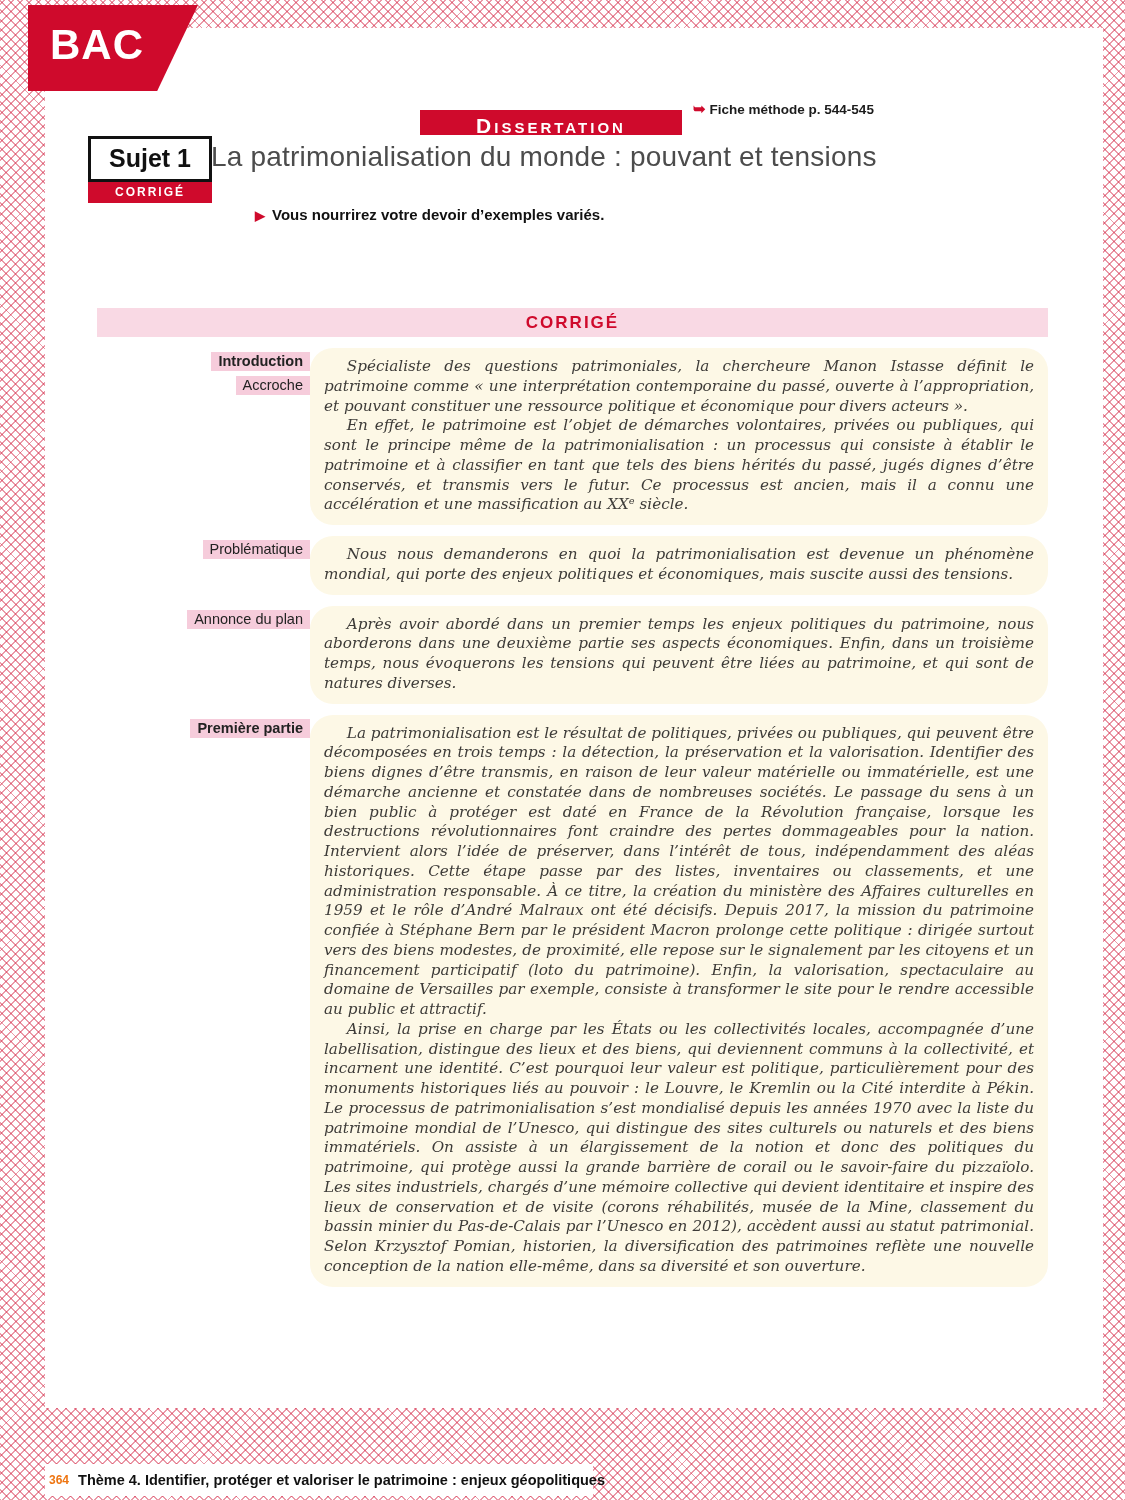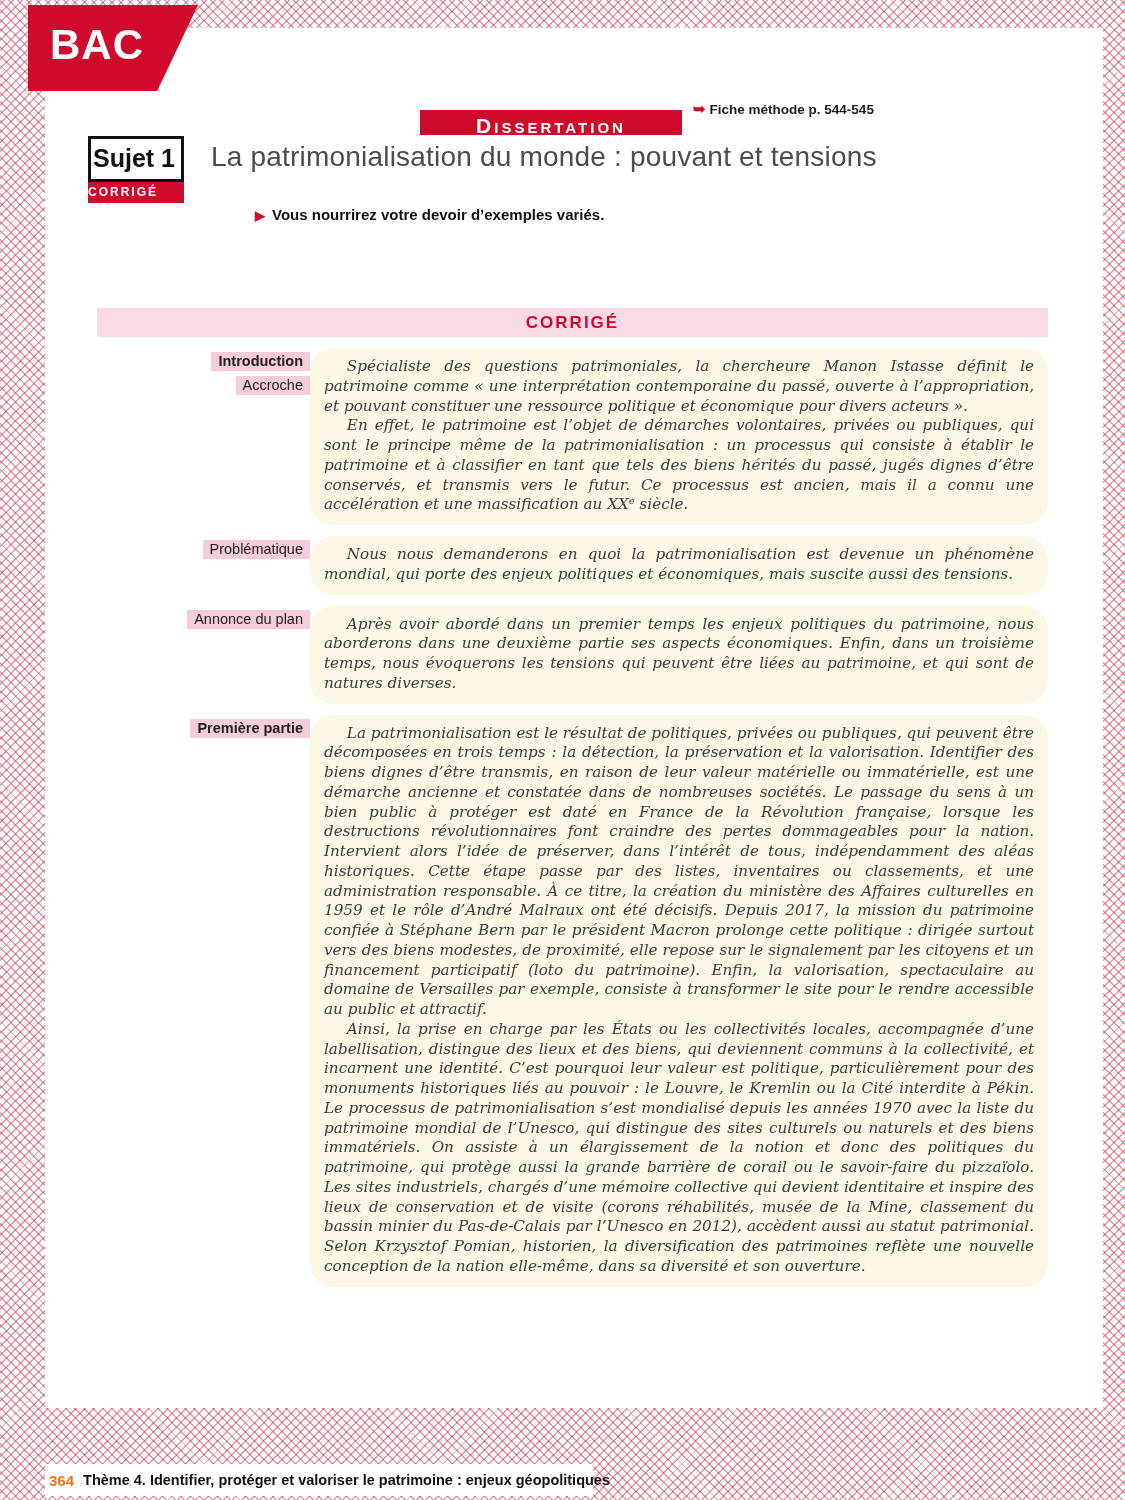--- a/index.html
+++ b/index.html
@@ -61,22 +61,22 @@
     font-weight: bold;
     color: #1c1c1c;
     white-space: nowrap;
     margin-top: 11px;
   }
   .fiche .arrow { color: #cf0a2c; font-weight: bold; margin-right: 4px; font-size: 15px; }
 
   .sujet-box {
     position: absolute;
     left: 88px; top: 136px;
-    width: 96px;
-    text-align: left;
+    width: 124px;
+    text-align: center;
   }
   .sujet-label {
     border: 3px solid #111;
     background: #fff;
     font-weight: bold;
     font-size: 25px;
     padding: 5px 2px 6px 2px;
     color: #111;
   }
   .sujet-badge {
@@ -159,21 +159,21 @@
   .footer {
     position: absolute;
     left: 45px; bottom: 4px;
     width: 548px; height: 32px;
     background: #ffffff;
     display: flex;
     align-items: center;
     gap: 9px;
     padding-left: 4px;
   }
-  .footer .pagenum { color: #ee7511; font-weight: bold; font-size: 15px; }
+  .footer .pagenum { color: #ee7511; font-weight: bold; font-size: 12px; }
   .footer .theme { color: #111; font-weight: bold; font-size: 14.5px; white-space: nowrap; }
 </style>
 </head>
 <body>
 
 <div class="page">
 
   <div class="sheet"></div>
 
   <div class="bac-shape">

